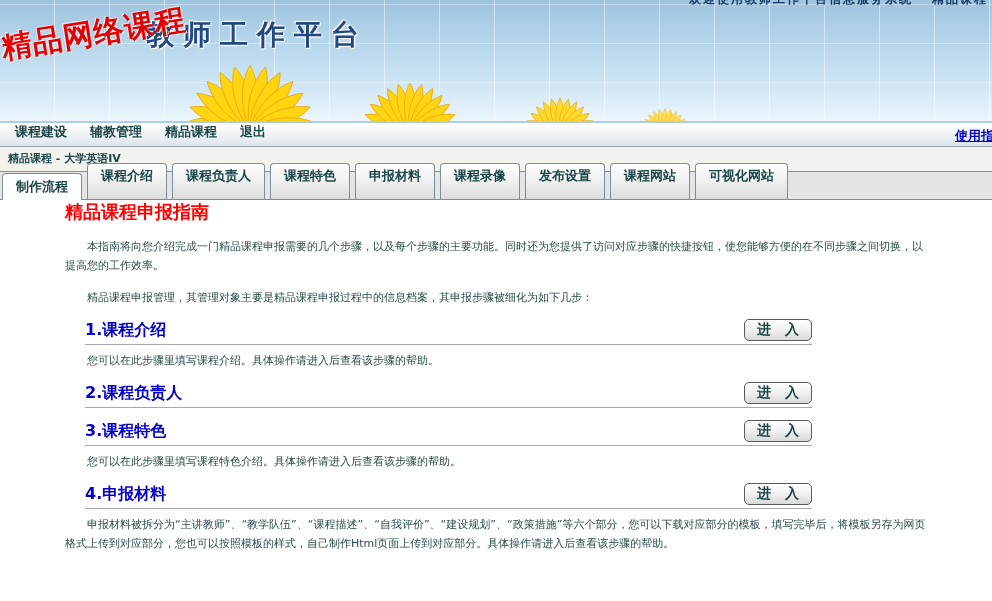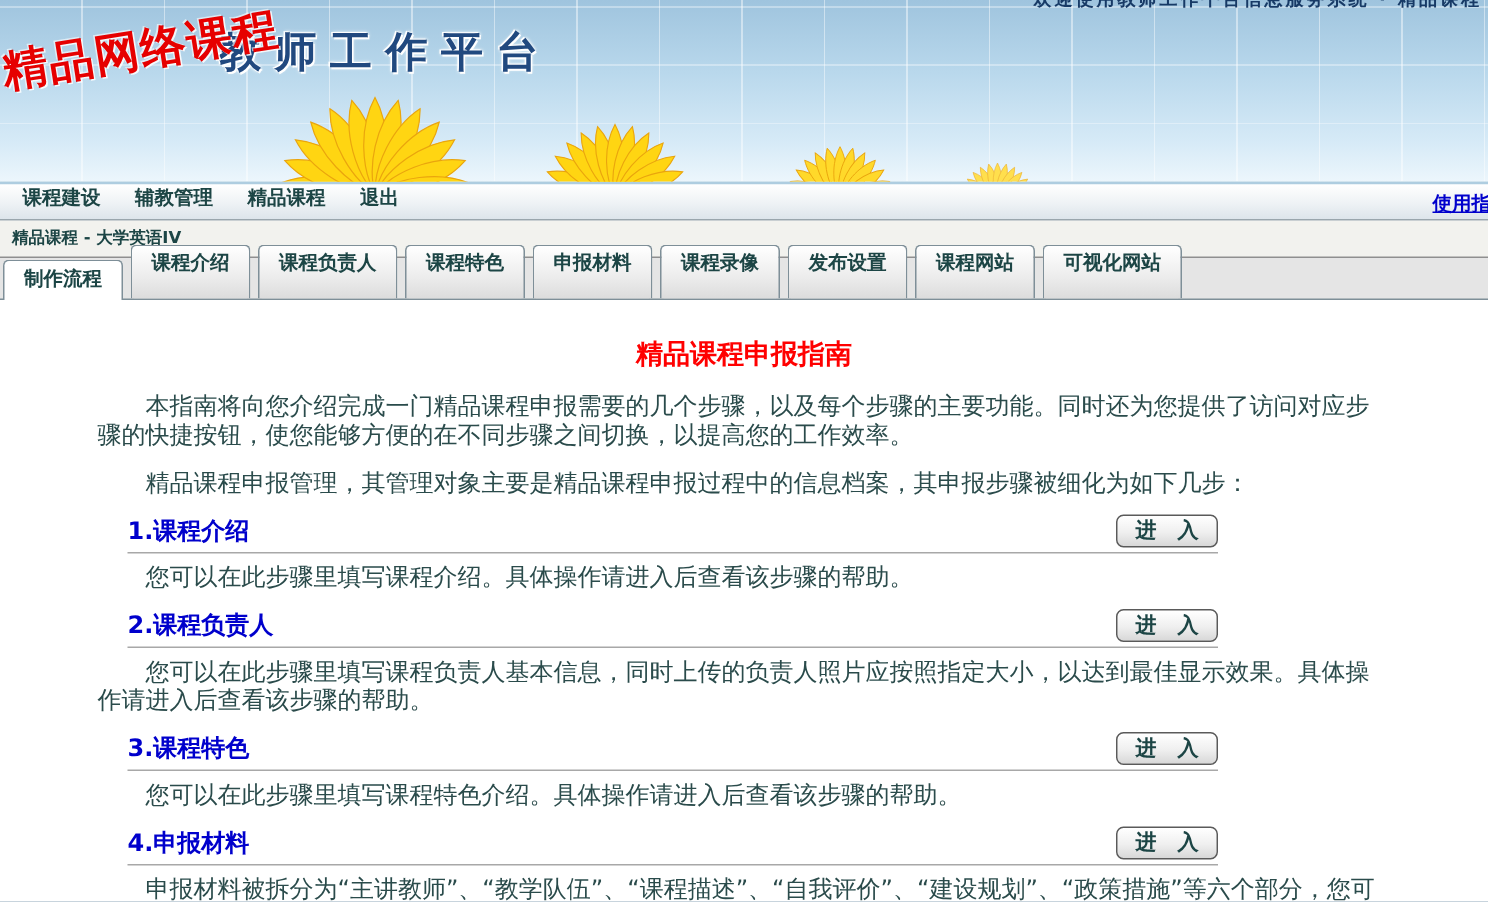--- a/index.html
+++ b/index.html
@@ -75,26 +75,26 @@
     border:1px solid #7e8f98; border-bottom:none;
     border-radius:4px 4px 0 0; cursor:pointer;
   }
   .tab.active{
     background:#fff; height:27px; line-height:26px; margin-bottom:-1px;
   }
 
   
   .content{ padding:0 65px; }
   .main-title{
-    margin-top:24px; text-align:center;
+    
     font-size:18px; font-weight:bold; color:#ff0000;
   }
   .para{
     margin-top:13px; text-indent:2em;
-    font-size:16px; line-height:19px; color:#2a4b4b;
+    font-size:11px; line-height:19px; color:#2a4b4b;
   }
   .step{ margin-top:12px; }
   .step-head{
     margin:0 115px 0 20px; padding-bottom:3px;
     display:flex; justify-content:space-between; align-items:flex-end;
     border-bottom:1px solid #a8a8a8;
   }
   .step-title{
     font-size:16px; font-weight:bold; color:#0000cc; white-space:nowrap;
   }
@@ -190,21 +190,20 @@
       <button class="enter-btn">进　入</button>
     </div>
     <p class="para step-desc">您可以在此步骤里填写课程介绍。具体操作请进入后查看该步骤的帮助。</p>
   </section>
 
   <section class="step">
     <div class="step-head">
       <h2 class="step-title">2.课程负责人</h2>
       <button class="enter-btn">进　入</button>
     </div>
-    <p class="para step-desc">您可以在此步骤里填写课程负责人基本信息，同时上传的负责人照片应按照指定大小，以达到最佳显示效果。具体操作请进入后查看该步骤的帮助。</p>
   </section>
 
   <section class="step">
     <div class="step-head">
       <h2 class="step-title">3.课程特色</h2>
       <button class="enter-btn">进　入</button>
     </div>
     <p class="para step-desc">您可以在此步骤里填写课程特色介绍。具体操作请进入后查看该步骤的帮助。</p>
   </section>
 

